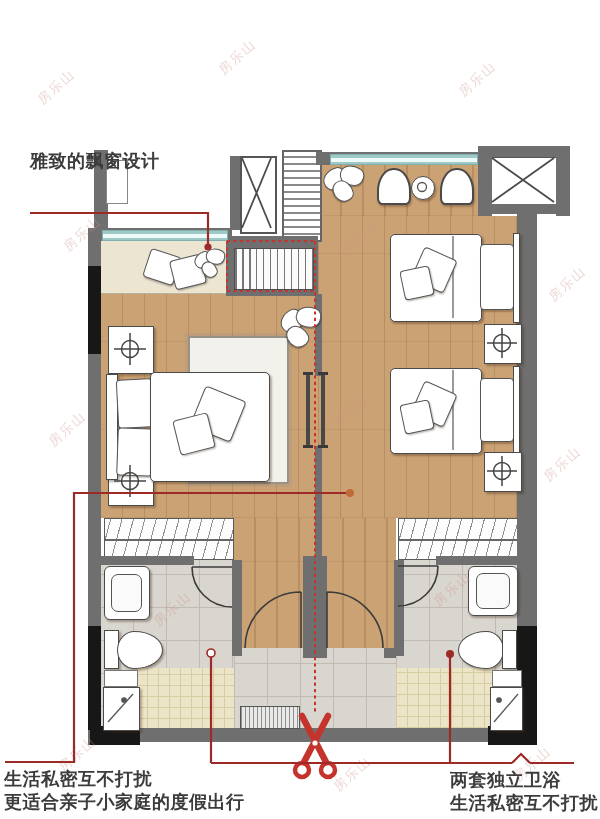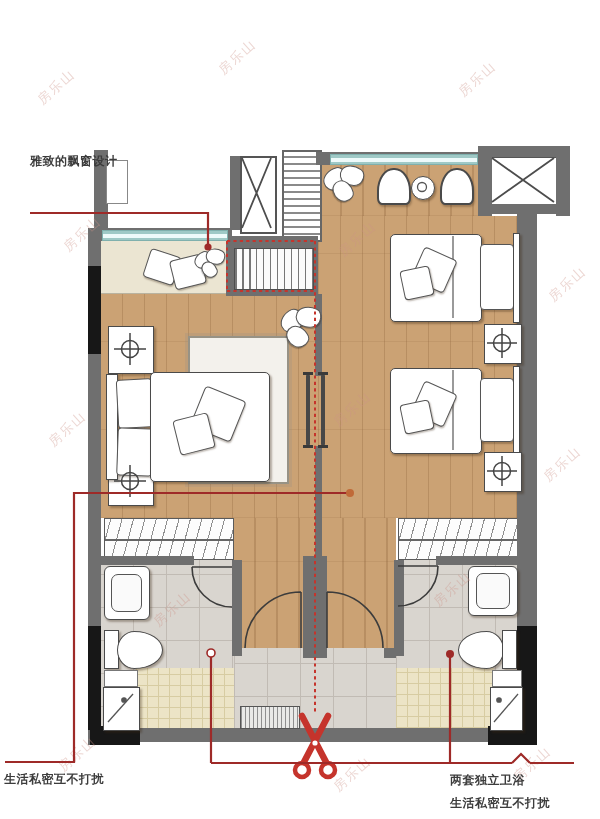--- a/index.html
+++ b/index.html
@@ -31,21 +31,21 @@
   .mat{background:repeating-linear-gradient(90deg,#8f8f8f 0 1px,#e9e9e7 1px 4px);border:1px solid #555;}
   .furn{background:#fff;border:1.6px solid #4a4a4a;box-shadow:1.5px 2px 2px rgba(60,40,20,.35);}
   .soft{border-radius:5px;}
   .pillow{background:#fff;border:1.4px solid #555;border-radius:4px;box-shadow:1px 1.5px 1.5px rgba(60,40,20,.3);}
   .rug{background:#f3f1ec;border:2px solid #979285;box-shadow:0 0 0 3px rgba(150,145,130,.25);}
   .chair{background:#fff;border:2px solid #4a4a4a;border-radius:48% 48% 5px 5px/62% 62% 7px 7px;box-shadow:1px 2px 2px rgba(60,40,20,.3);}
   .leaf{position:absolute;background:#fff;border:1.4px solid #555;border-radius:68% 32% 60% 40%/55% 48% 52% 45%;box-shadow:1px 1px 1px rgba(0,0,0,.25);}
   .slideleaf{background:#474747;border-radius:2px;}
   .slidecap{background:#3a3a3a;}
   
-  .ann{color:#3c3c3c;font-size:12px;font-weight:bold;line-height:23px;letter-spacing:.5px;white-space:nowrap;}
+  .ann{color:#3c3c3c;font-size:18px;font-weight:bold;line-height:23px;letter-spacing:.5px;white-space:nowrap;}
   .wm{position:absolute;color:rgba(205,148,138,.38);font-size:13px;letter-spacing:2px;transform:rotate(-42deg);white-space:nowrap;pointer-events:none;}
   .titlebox{border:1px solid #e2bfb4;}
   .titlebox .inner{position:absolute;inset:4px;border:1px solid #e2bfb4;display:flex;align-items:center;justify-content:center;gap:7px;color:#ab644c;}
   .t-stack{width:14px;font-size:12px;line-height:13px;word-break:break-all;letter-spacing:4px;}
   .t-yue{font-size:27px;}
   .t-num{font-family:"Liberation Serif",serif;font-size:46px;font-weight:bold;line-height:46px;}
   .t-unit{font-family:"Liberation Serif",serif;font-size:31px;}
   .t-sup{font-family:"Liberation Serif",serif;font-size:15px;vertical-align:14px;margin-left:1px;}
   svg{position:absolute;left:0;top:0;pointer-events:none;}
 </style>
@@ -247,19 +247,20 @@
       <circle cx="450" cy="654" r="4" fill="#9e2a28"></circle>
     </g>
   </svg>
 
 
   <div class="abs ann" style="left:30px;top:150px;">
     <div>雅致的飘窗设计</div>
   </div>
   <div class="abs ann" style="left:4px;top:768px;">
     <div>生活私密互不打扰</div>
+    <div>更适合亲子小家庭的度假出行</div>
   </div>
   <div class="abs ann" style="left:450px;top:769px;">
     <div>两套独立卫浴</div>
     <div>生活私密互不打扰</div>
   </div>
 
 </div>
 
 </body></html>

